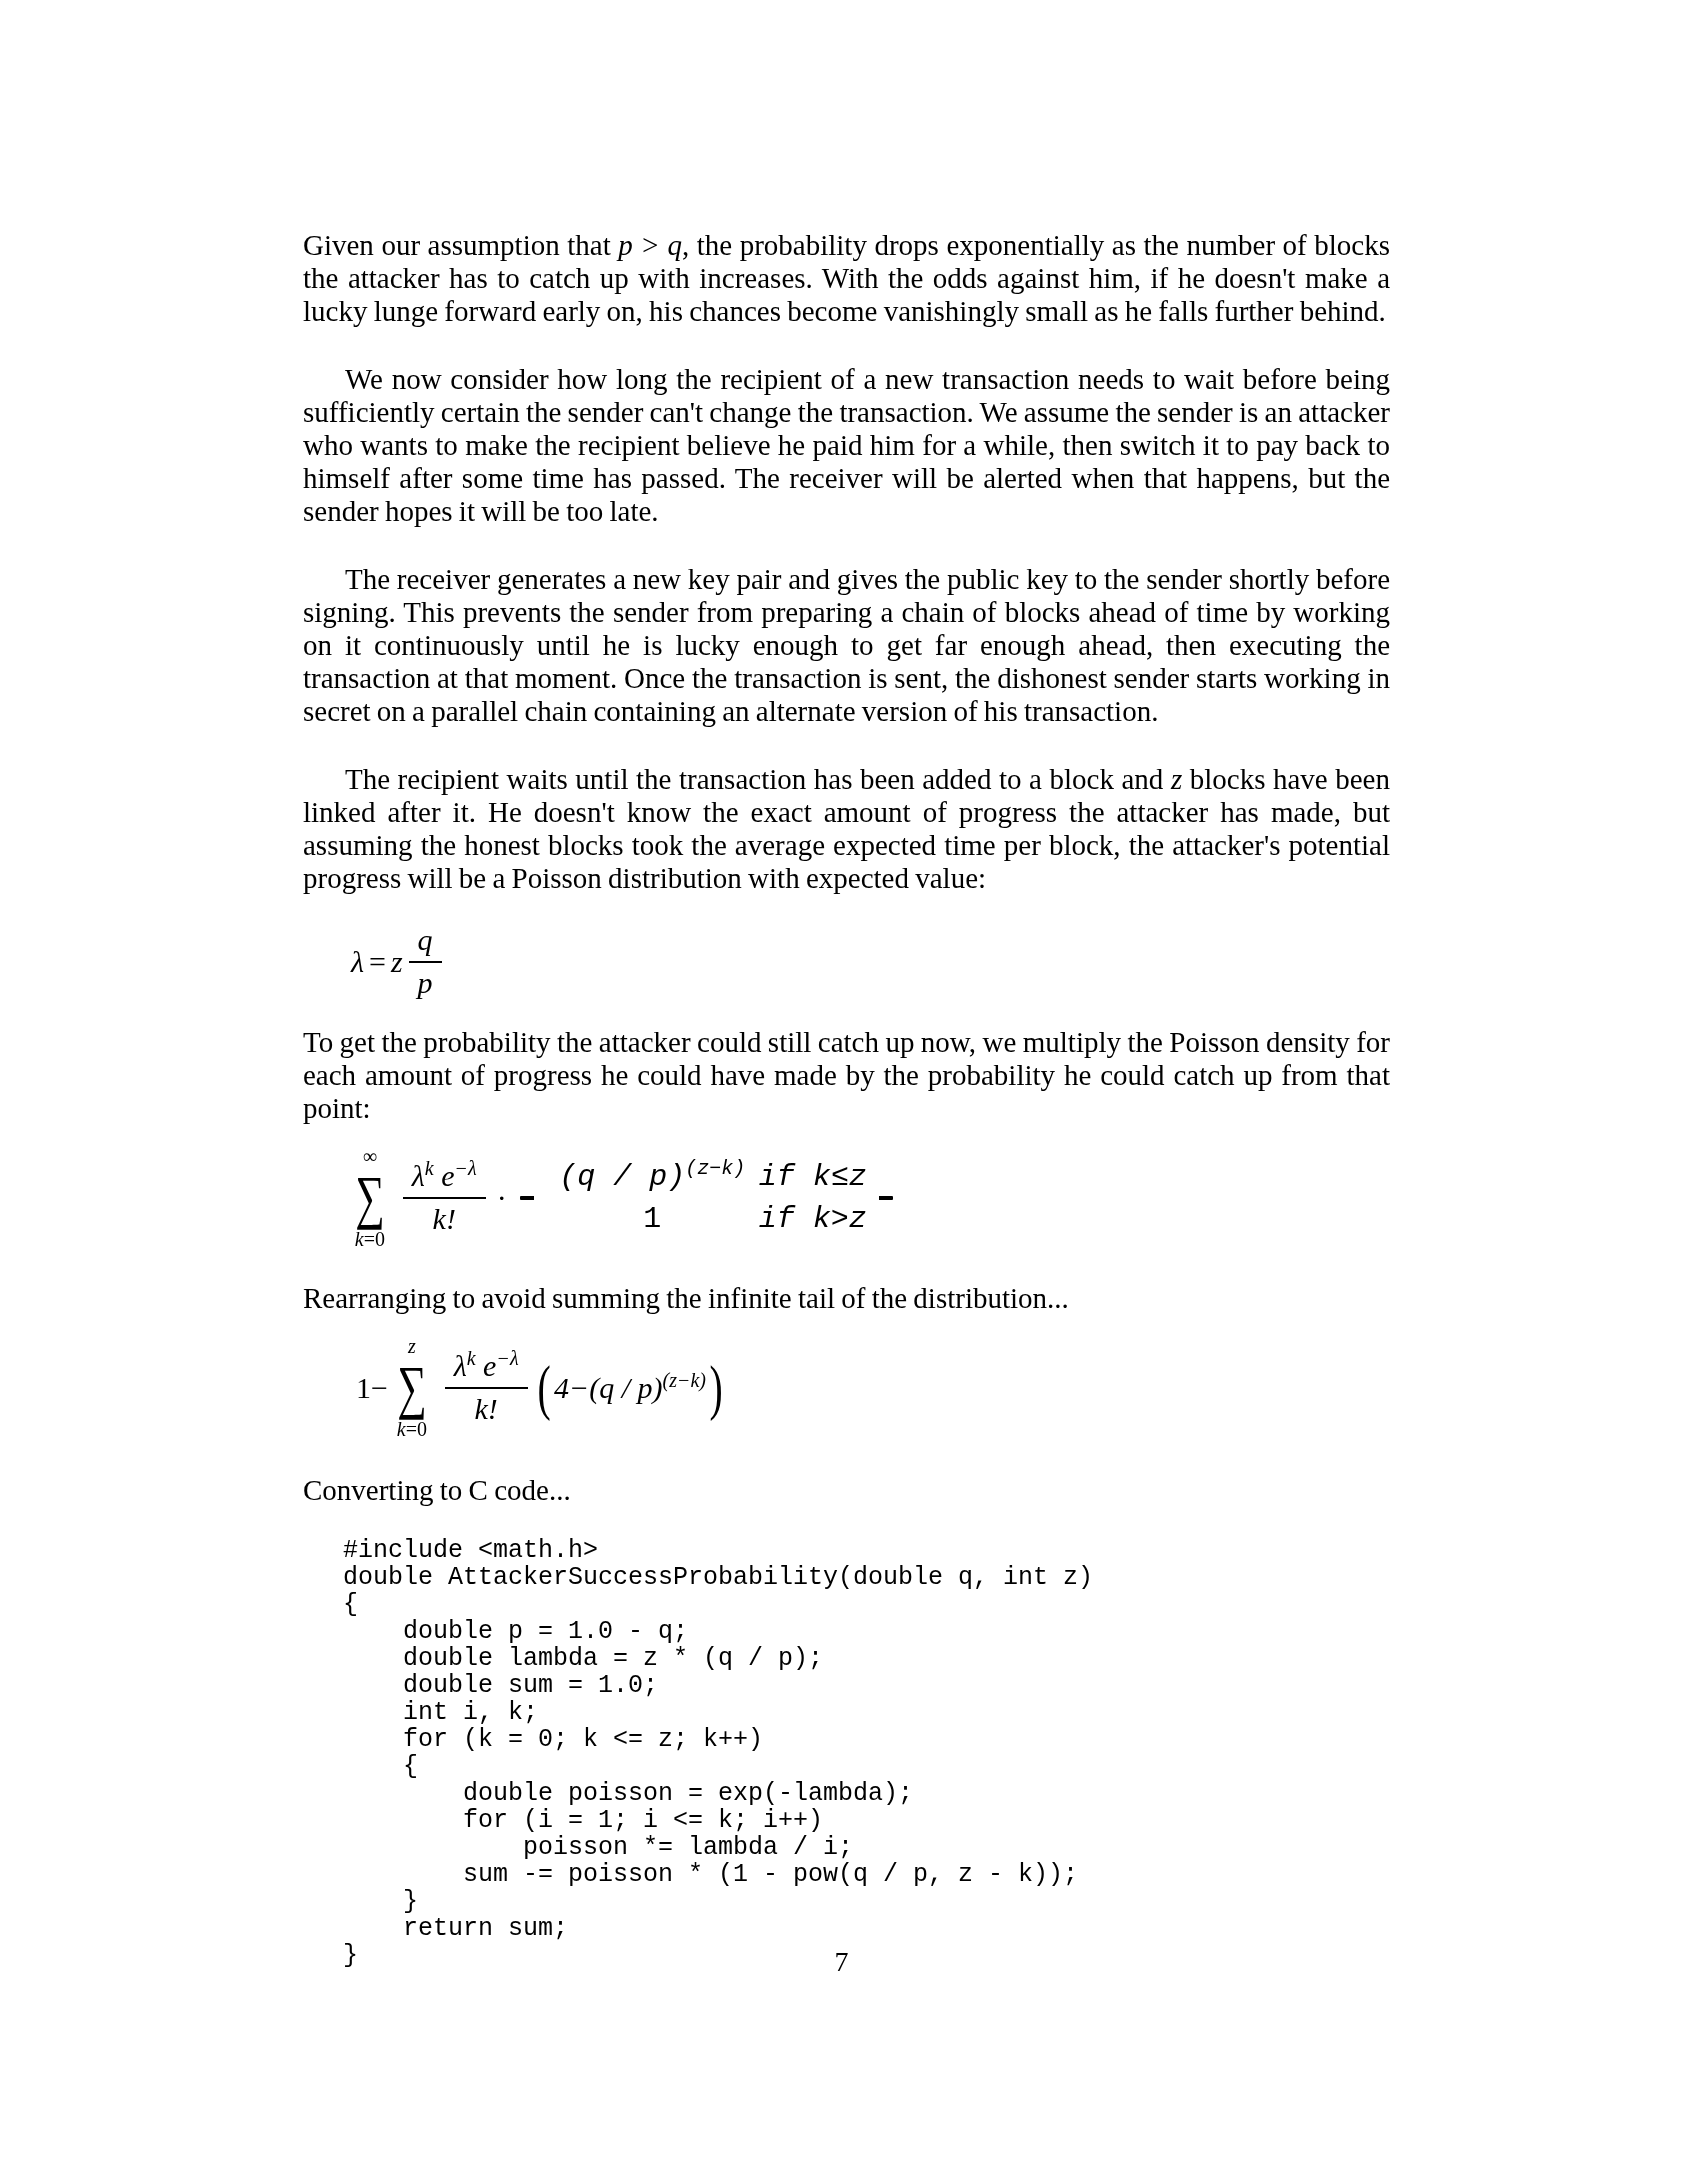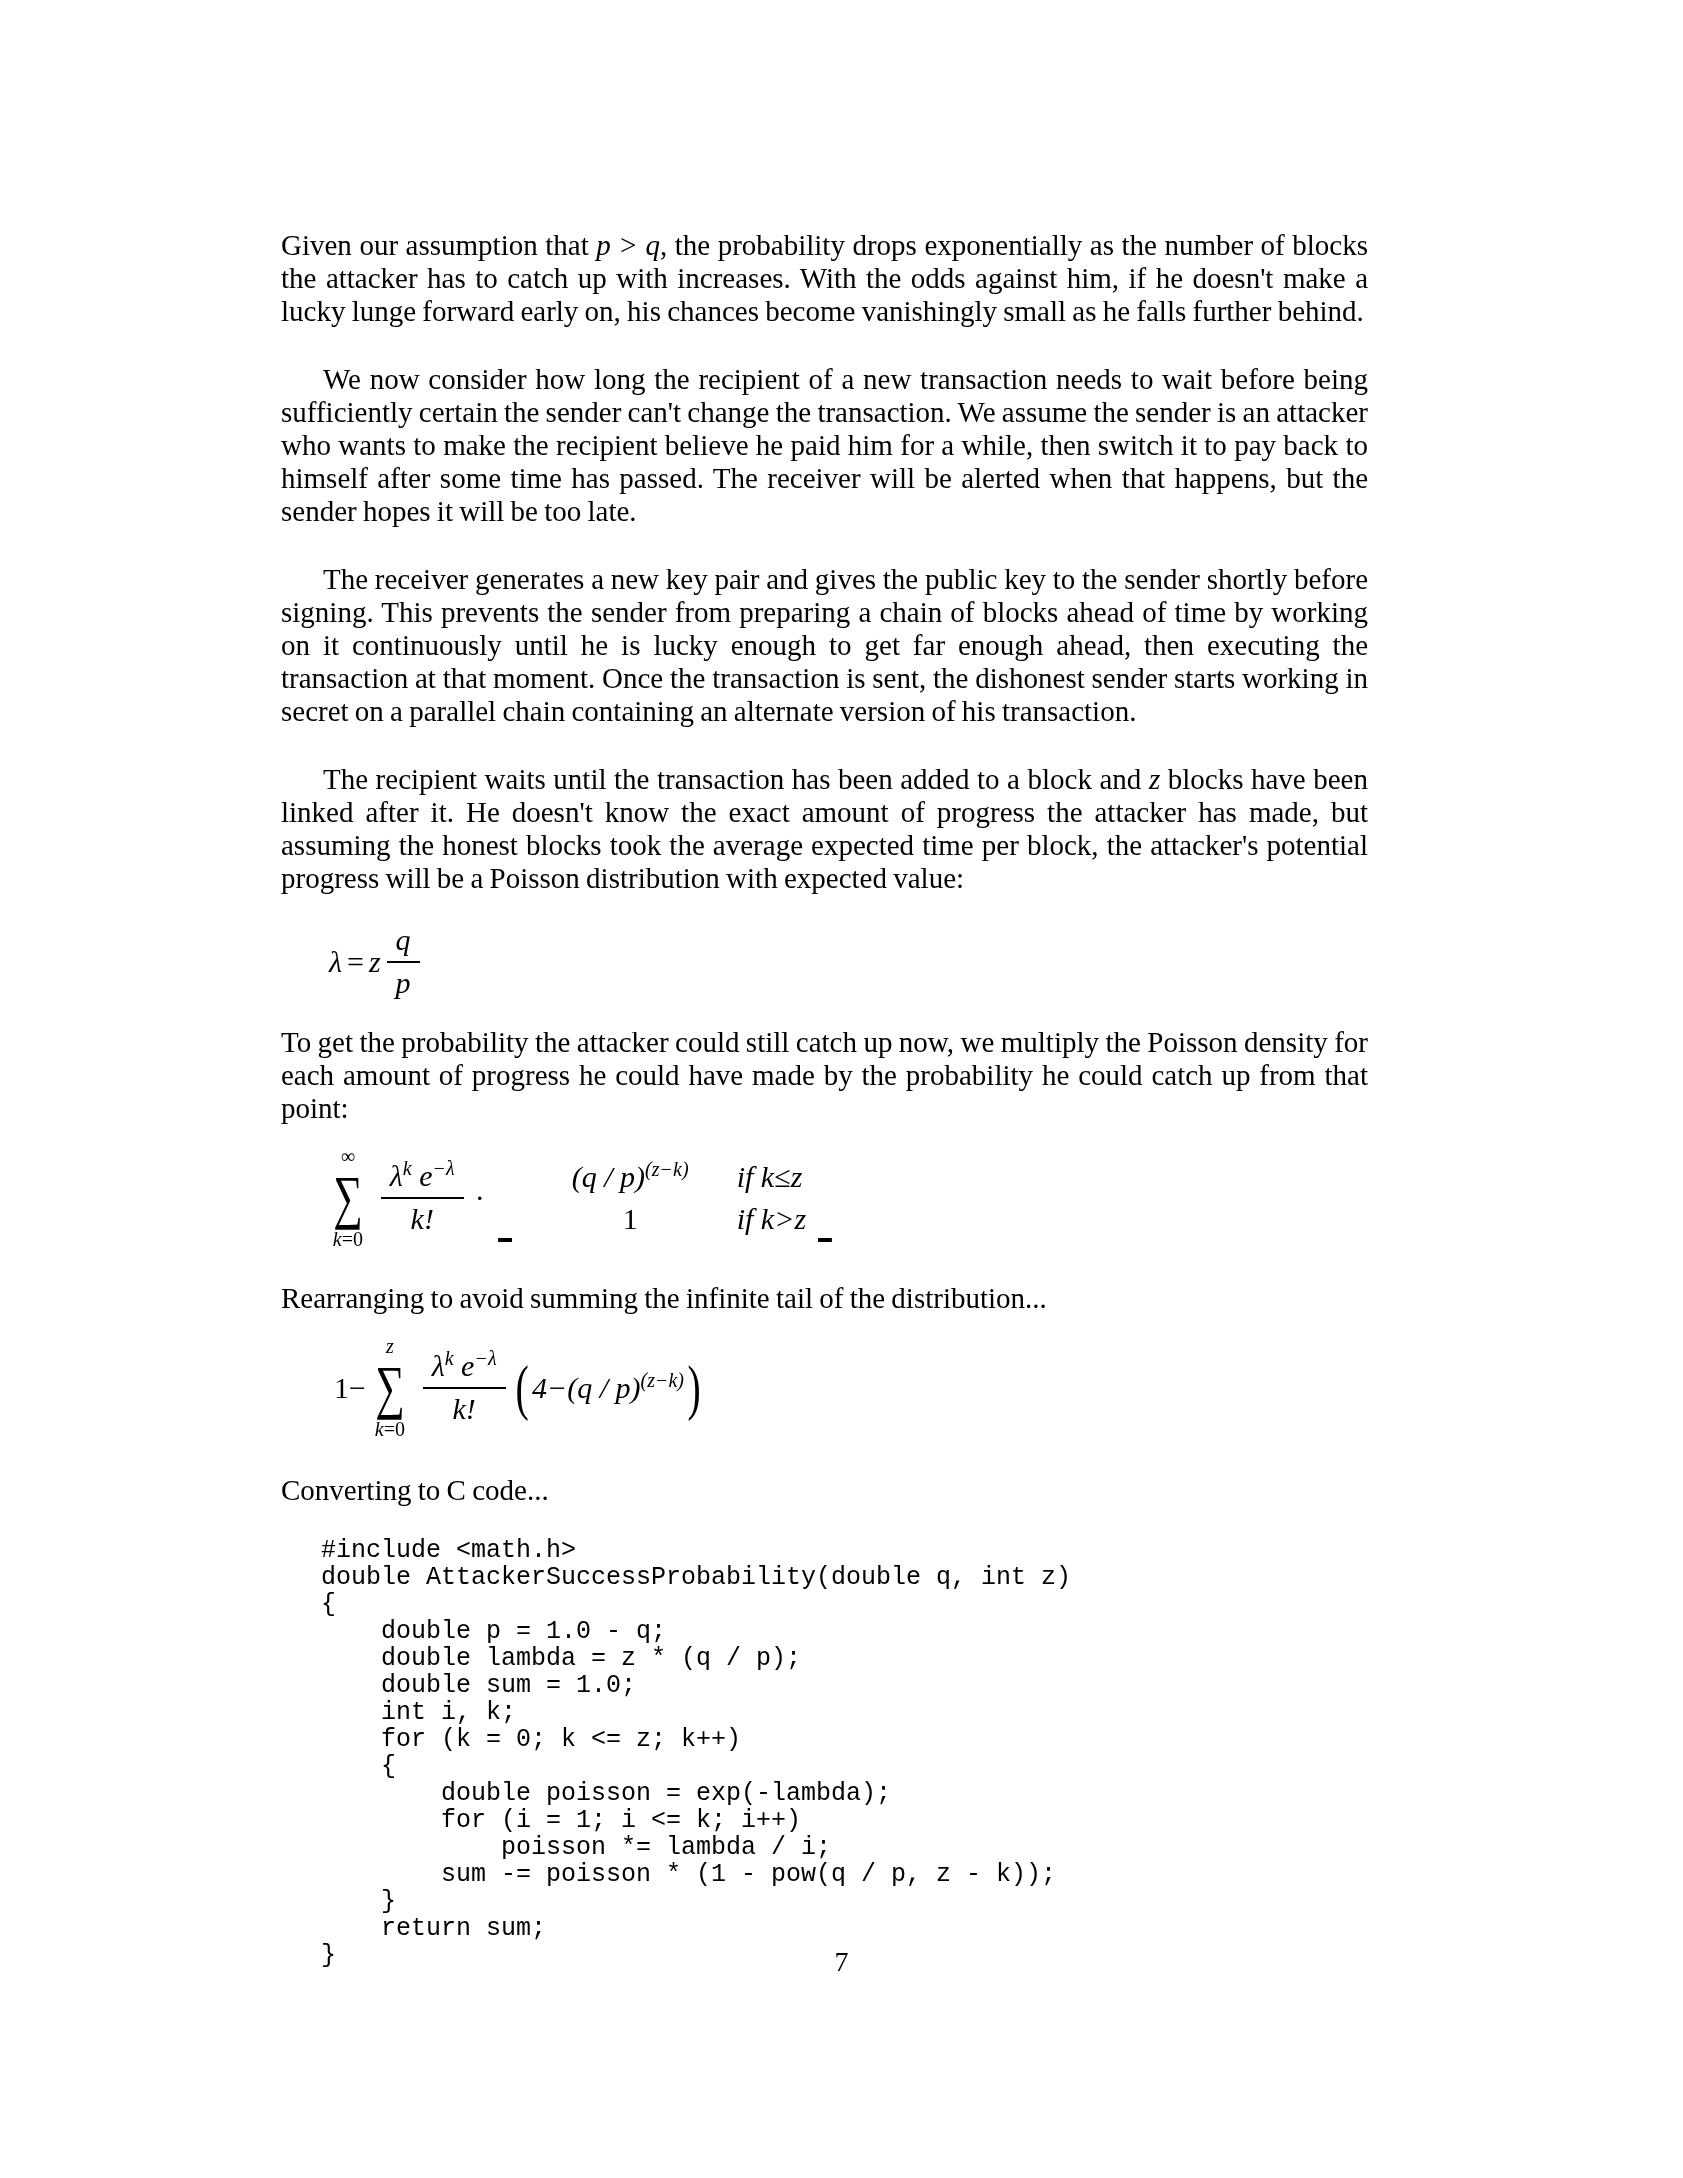--- a/index.html
+++ b/index.html
@@ -7,21 +7,21 @@
   .page {
     position: relative;
     width: 1683px;
     height: 2178px;
     background: #ffffff;
     color: #000000;
     font-family: "Liberation Serif", "DejaVu Serif", serif;
   }
   .content {
     position: absolute;
-    left: 281px;
+    left: 303px;
     top: 229px;
     width: 1087px;
   }
   .para {
     font-size: 29px;
     line-height: 33px;
     text-align: justify;
     word-spacing: -1px;
     margin: 0;
     color: #000000;
@@ -62,21 +62,21 @@
     line-height: 1;
   }
   .sum .lim { font-size: 20px; line-height: 1.1; white-space: nowrap; }
   .sum .sigma {
     font-size: 53px;
     line-height: 1;
     display: block;
     transform: scale(0.78, 1.12);
     padding: 4px 0;
   }
-  .cases-group { display: inline-flex; align-items: flex-end; margin-left: 8px; }
+  .cases-group { display: inline-flex; align-items: center; margin-left: 8px; font-family: Liberation Mono, monospace; }
   .cbrack { width: 14px; }
   .cbrack.left  { border: 2.5px solid #000; border-right: none; border-radius: 12px 0 0 12px / 20px 0 0 20px; }
   .cbrack.right { border: 2.5px solid #000; border-left: none;  border-radius: 0 12px 12px 0 / 0 20px 20px 0; }
   .cases { display: inline-flex; flex-direction: column; justify-content: center; gap: 8px; padding: 6px 12px; }
   .case-row { display: flex; align-items: baseline; }
   .case-expr { width: 213px; text-align: center; white-space: nowrap; }
   .case-cond { font-style: italic; white-space: nowrap; }
   .bigp {
     font-size: 61px;
     line-height: 0;

